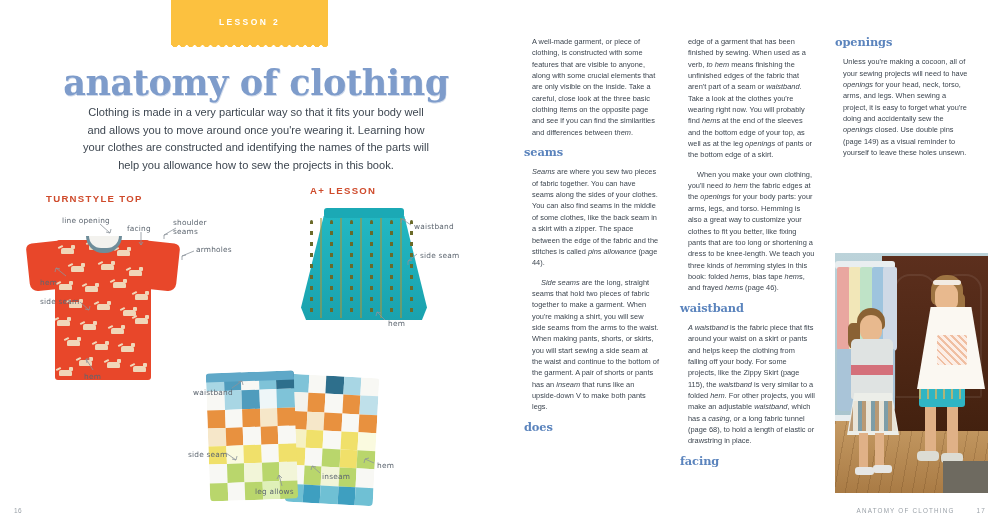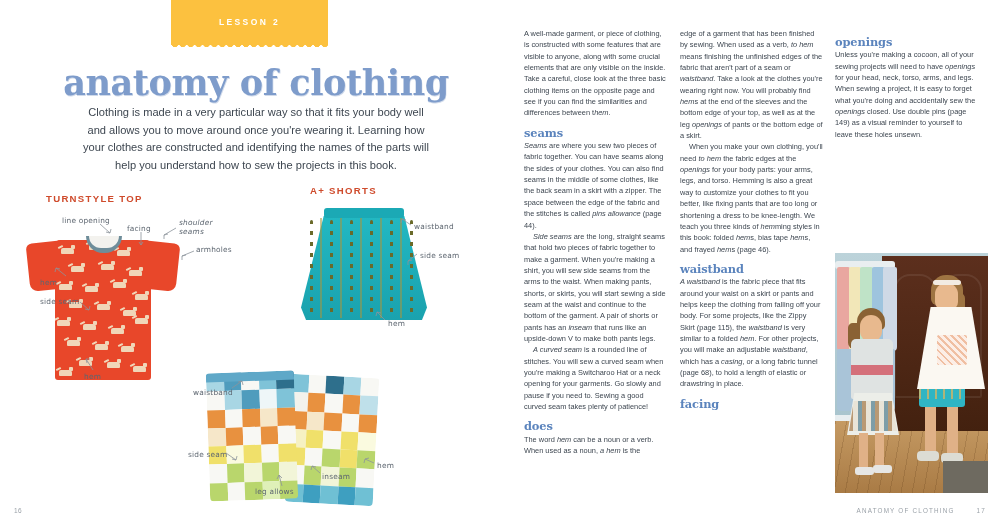--- a/index.html
+++ b/index.html
@@ -166,21 +166,21 @@
     position:absolute; top:28px; width:143px;
     font-size:7.4px;
     line-height:11.35px;
     color:#3d4650;
     text-align:left;
   }
   #col-1 { left:12px; }
   #col-2 { left:168px; }
   #col-3 { left:323px; }
 
-  .text-col p { margin:0; }
+  .text-col p { margin:8px; }
   .text-col p.indent { text-indent:9px; }
   .text-col h3 {
     font-family:"DejaVu Serif", serif;
     font-size:11.4px;
     font-weight:bold;
     color:#5b84bd;
     margin:9px 0 1px 0;
     letter-spacing:-0.1px;
   }
   em { font-style:italic; }
@@ -263,21 +263,21 @@
 <body>
 
 <div id="left-page">
 
   <div id="lesson-banner">
     <span id="lesson-banner-label">LESSON 2</span>
   </div>
   <div id="banner-scallop"></div>
 
   <h1 id="page-title">anatomy of clothing</h1>
-  <p id="page-intro">Clothing is made in a very particular way so that it fits your body well and allows you to move around once you're wearing it. Learning how your clothes are constructed and identifying the names of the parts will help you understand how to sew the projects in this book.</p>
+  <p id="page-intro">Clothing is made in a very particular way so that it fits your body well and allows you to move around once you're wearing it. Learning how your clothes are constructed and identifying the names of the parts will help you allowance how to sew the projects in this book.</p>
 
   <div class="garment-title" id="top-title">TURNSTYLE TOP</div>
 
   <div id="top-fig">
     <div class="tee-sleeve-l"></div>
     <div class="tee-sleeve-r"></div>
     <div class="tee-body"></div>
     <div id="tee-pattern">
       <div class="cat" style="left:6px;  top:8px;"></div>
       <div class="cat" style="left:34px; top:4px;"></div>
@@ -303,21 +303,21 @@
       <div class="cat" style="left:52px; top:122px;"></div>
       <div class="cat" style="left:78px; top:126px;"></div>
       <div class="cat" style="left:4px;  top:130px;"></div>
     </div>
     <div class="tee-neck"></div>
     <div class="tee-neck-inner"></div>
   </div>
 
   <div class="callout" style="left:62px; top:216px;">line opening</div>
   <div class="callout" style="left:127px; top:224px;">facing</div>
-  <div class="callout wrap" style="left:179px; top:218px; width:36px;font-style:italic;">shoulder seams</div>
+  <div class="callout wrap" style="left:173px; top:218px; width:36px;">shoulder seams</div>
   <div class="callout" style="left:196px; top:245px;">armholes</div>
   <div class="callout" style="left:40px; top:278px;">hem</div>
   <div class="callout" style="left:40px; top:297px;">side seam</div>
   <div class="callout" style="left:84px; top:372px;">hem</div>
 
   <svg class="arrow" style="left:0;top:0;width:512px;height:528px;">
     <g stroke="#8b939b" stroke-width="0.8" fill="none">
       <path d="M100 224 L110 233"></path>
         <path d="M110 233 l-4 -1 M110 233 l1 -4"></path>
       <path d="M141 232 L141 245"></path>
@@ -328,21 +328,21 @@
         <path d="M182 256 l4 -1 M182 256 l0 4"></path>
       <path d="M66 276 L56 268"></path>
         <path d="M56 268 l4 1 M56 268 l-1 4"></path>
       <path d="M80 302 L89 310"></path>
         <path d="M89 310 l-4 -1 M89 310 l1 -4"></path>
       <path d="M93 370 L86 359"></path>
         <path d="M86 359 l1 4 M86 359 l4 0"></path>
     </g>
   </svg>
 
-  <div class="garment-title" id="skirt-title">A+ SHORTS</div>
+  <div class="garment-title" id="skirt-title">A+ LESSON</div>
 
   <div id="skirt-fig">
     <div class="skirt-body"></div>
     <div class="skirt-stripe" style="left:24px;"></div>
     <div class="skirt-stripe" style="left:44px;"></div>
     <div class="skirt-stripe" style="left:64px;"></div>
     <div class="skirt-stripe" style="left:84px;"></div>
     <div class="skirt-stripe" style="left:104px;"></div>
     <div class="skirt-dots" style="left:14px;"></div>
     <div class="skirt-dots" style="left:34px;"></div>
@@ -476,23 +476,21 @@
   <div id="folio-left">16</div>
 </div>
 
 <div id="right-page">
 
   <div class="text-col" id="col-1">
       <p>A well-made garment, or piece of clothing, is constructed with some features that are visible to anyone, along with some crucial elements that are only visible on the inside. Take a careful, close look at the three basic clothing items on the opposite page and see if you can find the similarities and differences between t<em>hem</em>.</p>
       <h3>seams</h3>
       <p><em>Seams</em> are where you sew two pieces of fabric together. You can have seams along the sides of your clothes. You can also find seams in the middle of some clothes, like the back seam in a skirt with a zipper. The space between the edge of the fabric and the stitches is called <em>pins allowance</em> (page 44).</p>
       <p class="indent"><em>Side seams</em> are the long, straight seams that hold two pieces of fabric together to make a garment. When you're making a shirt, you will sew side seams from the arms to the waist. When making pants, shorts, or skirts, you will start sewing a side seam at the waist and continue to the bottom of the garment. A pair of shorts or pants has an <em>inseam</em> that runs like an upside-down V to make both pants legs.</p>
-      <p class="indent"><em>A curved seam</em> is a rounded line of stitches. You will sew a curved seam when you're making a Switcharoo Hat or a neck opening for your garments. Go slowly and pause if you need to. Sewing a good curved seam takes plenty of patience!</p>
       <h3>does</h3>
-      <p>The word <em>hem</em> can be a noun or a verb. When used as a noun, <em>a <em>hem</em></em> is the</p>
     </div>
   <div class="text-col" id="col-2">
       <p>edge of a garment that has been finished by sewing. When used as a verb, <em>to <em>hem</em></em> means finishing the unfinished edges of the fabric that aren't part of a seam or <em>waistband</em>. Take a look at the clothes you're wearing right now. You will probably find <em>hem</em>s at the end of the sleeves and the bottom edge of your top, as well as at the leg <em>openings</em> of pants or the bottom edge of a skirt.</p>
       <p class="indent">When you make your own clothing, you'll need <em>to <em>hem</em></em> the fabric edges at the <em>openings</em> for your body parts: your arms, legs, and torso. Hemming is also a great way to customize your clothes to fit you better, like fixing pants that are too long or shortening a dress to be knee-length. We teach you three kinds of <em>hem</em>ming styles in this book: folded <em>hem</em>s, bias tape <em>hem</em>s, and frayed <em>hem</em>s (page 46).</p>
       <h3>waistband</h3>
       <p><em>A <em>waistband</em></em> is the fabric piece that fits around your waist on a skirt or pants and helps keep the clothing from falling off your body. For some projects, like the Zippy Skirt (page 115), the <em>waistband</em> is very similar to a folded <em>hem</em>. For other projects, you will make an adjustable <em>waistband</em>, which has a <em>casing</em>, or a long fabric tunnel (page 68), to hold a length of elastic or drawstring in place.</p>
       <h3>facing</h3>
     </div>
   <div class="text-col" id="col-3">
       <h3>openings</h3>

